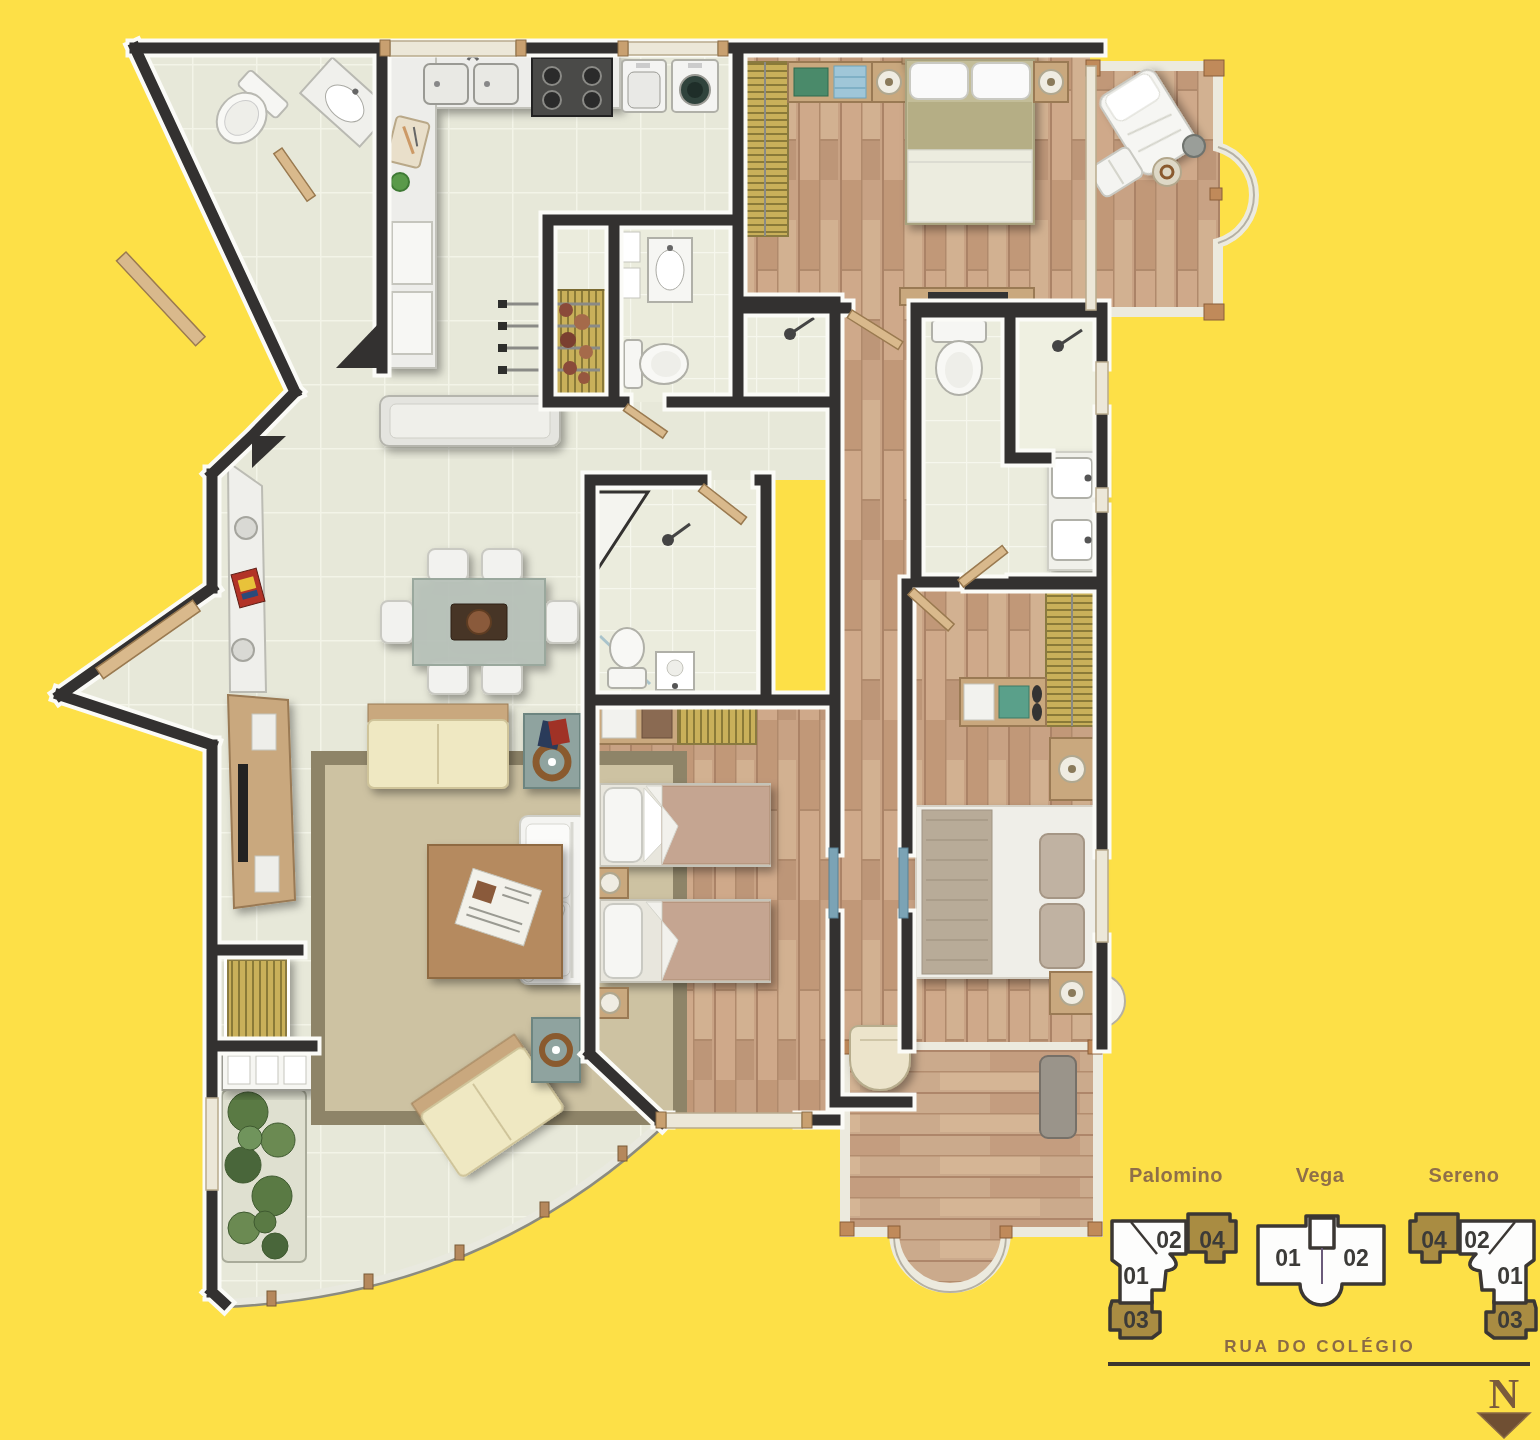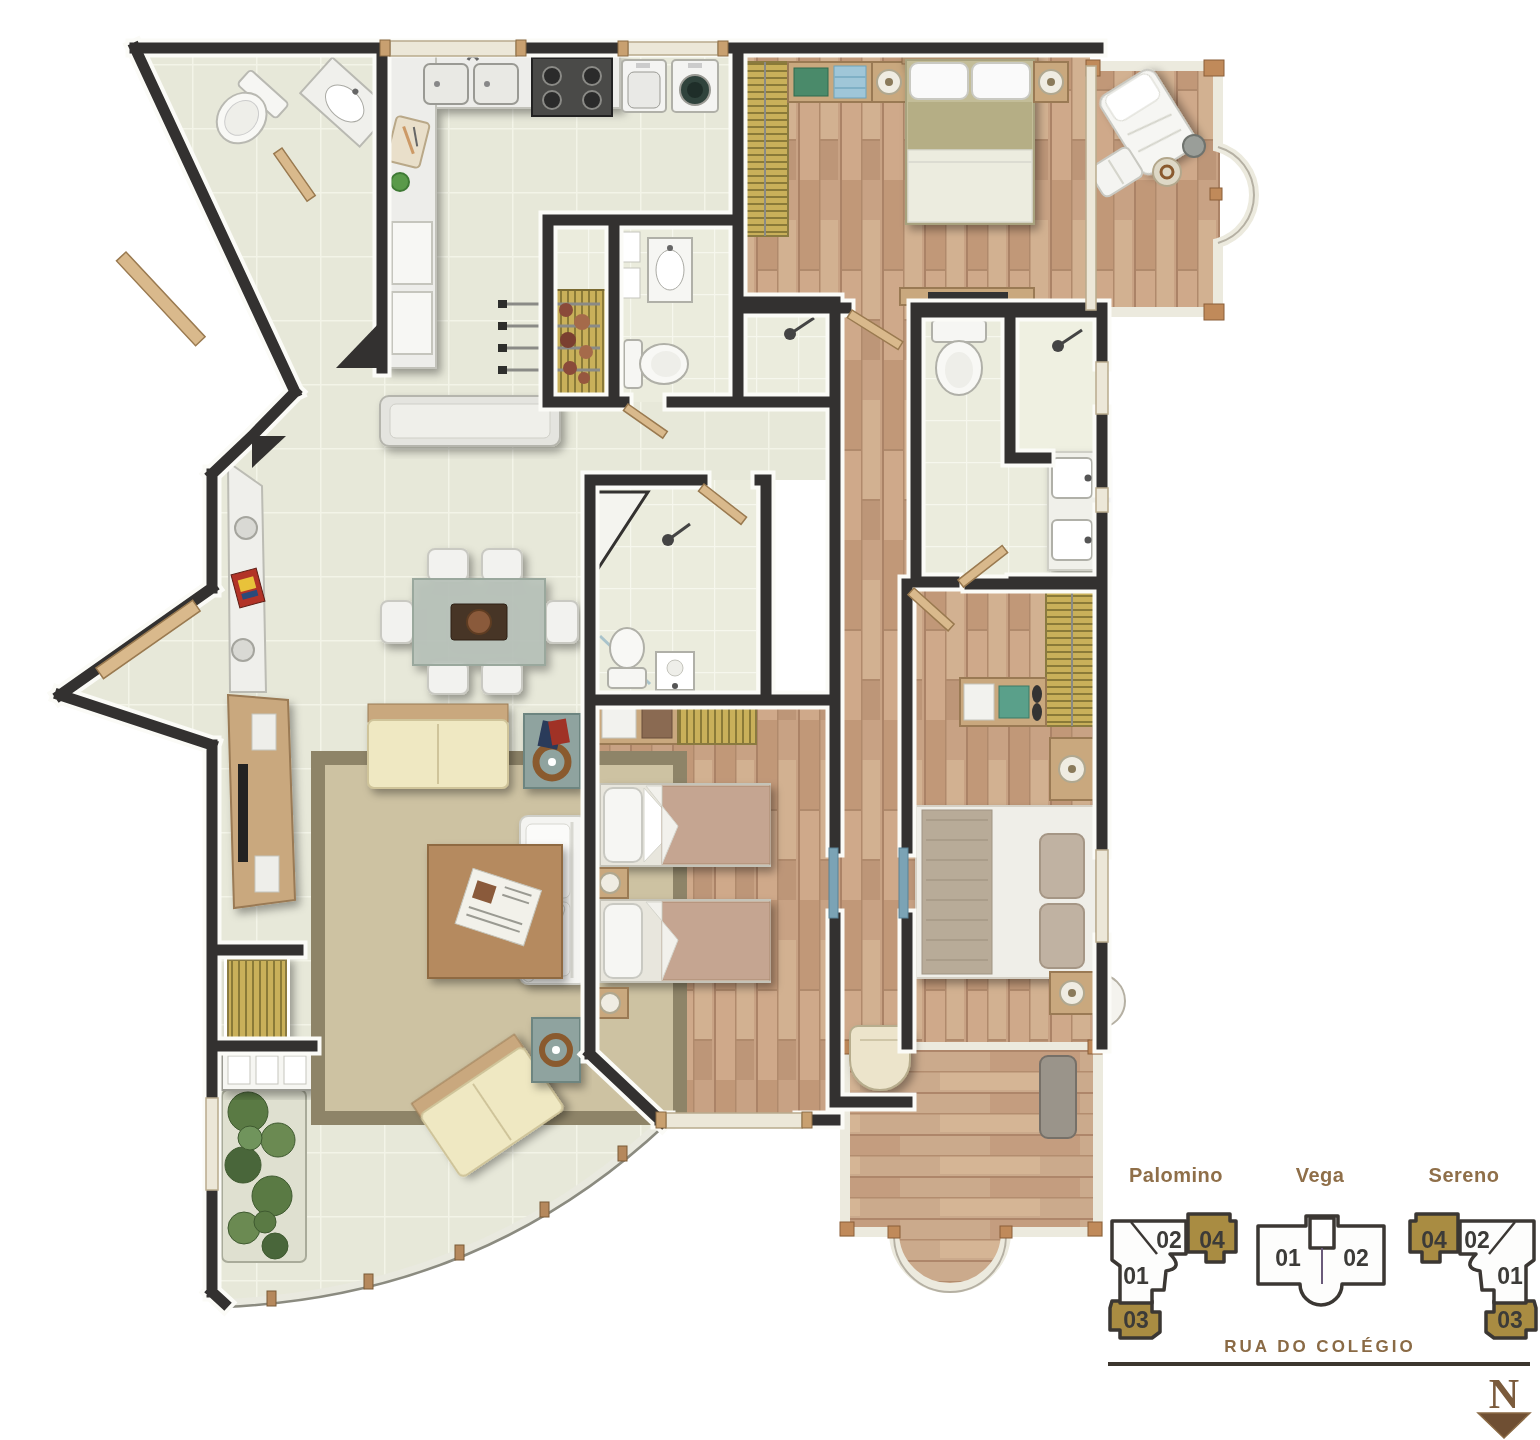--- a/index.html
+++ b/index.html
@@ -1,16 +1,16 @@
 <!DOCTYPE html>
 <html><head>
 <meta charset="utf-8">
 <style>
   html,body{margin:0;padding:0;background:#000;}
-  #stage{position:relative;width:1540px;height:1440px;background:#ffffff;overflow:hidden;
+  #stage{position:relative;width:1540px;height:1440px;background:#fde047;overflow:hidden;
          font-family:"Liberation Sans",sans-serif;}
   svg{position:absolute;inset:0;}
   text{user-select:none;}
   .num{font:700 23px "Liberation Sans",sans-serif;fill:#3c3b38;}
   .title{font:700 20px "Liberation Sans",sans-serif;fill:#8f6f49;letter-spacing:.5px;}
   .street{font:700 17px "Liberation Sans",sans-serif;fill:#8a6a45;letter-spacing:3px;}
   .compass{font:700 42px "Liberation Serif",serif;fill:#7b5b3c;}
 </style>
 </head>
 <body>

